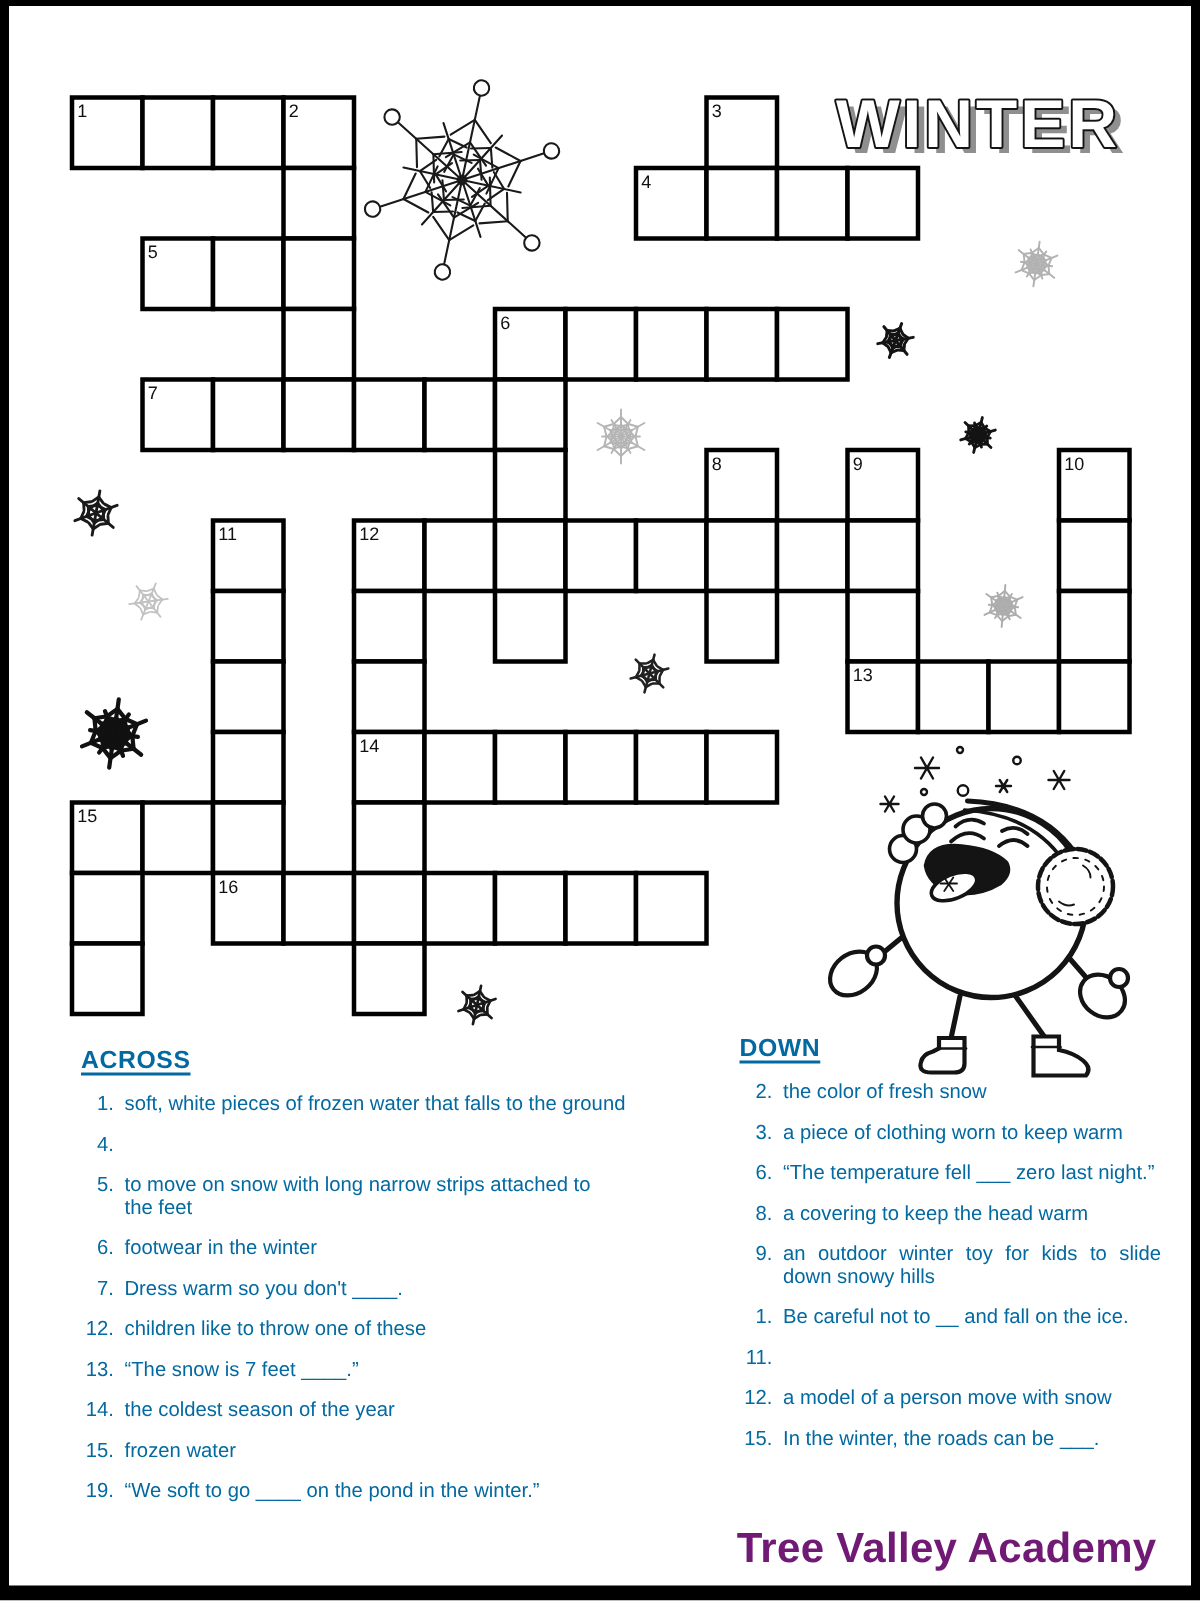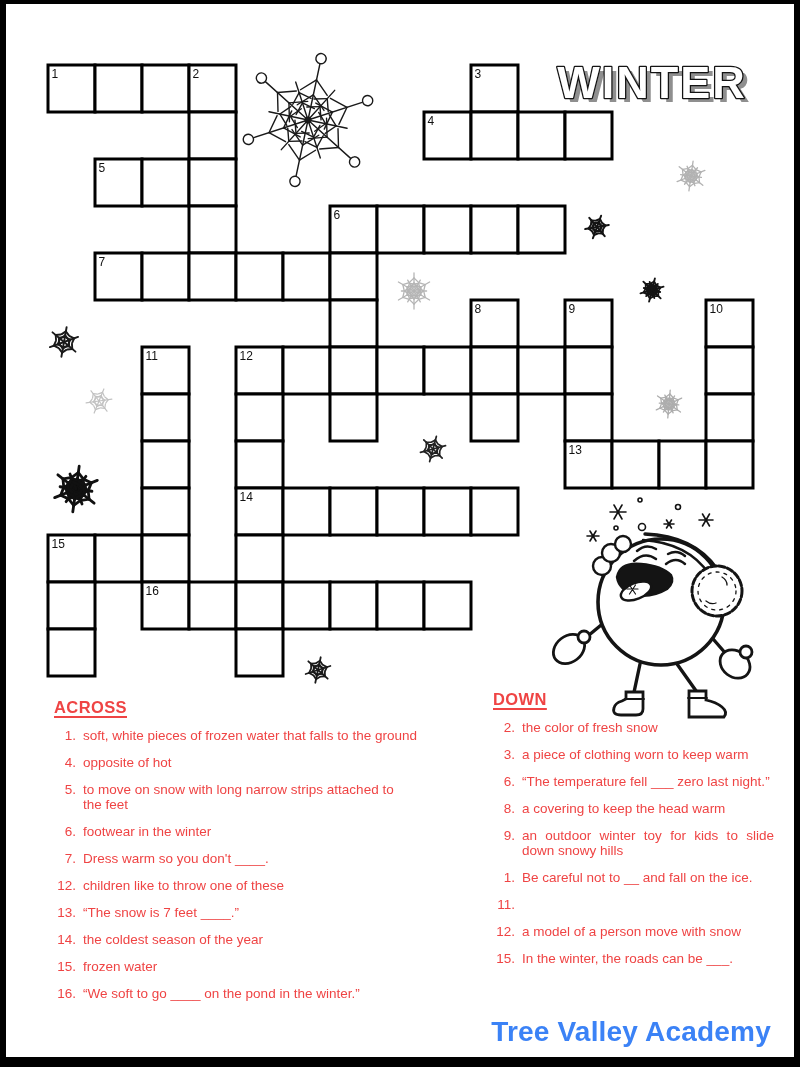--- a/index.html
+++ b/index.html
@@ -13,21 +13,21 @@
                 letter-spacing:2px;fill:#8f8f8f;text-anchor:middle;}
   .title-main{font-family:"Liberation Sans",sans-serif;font-weight:bold;font-size:45px;
               letter-spacing:2px;fill:#ffffff;stroke:#141414;stroke-width:2.6px;
               paint-order:stroke;stroke-linejoin:round;text-anchor:middle;}
 
   
   .cell{fill:#ffffff;stroke:#000000;stroke-width:3px;}
   .cellnum{font-family:"Liberation Sans",sans-serif;font-size:12px;fill:#111;}
 
   
-  .clues{position:absolute;color:#ef4444;font-size:13.5px;line-height:15px;}
+  .clues{position:absolute;color:#0369a1;font-size:13.5px;line-height:15px;}
   .clues.across{left:48px;top:694px;width:400px;}
   .clues.down{left:487px;top:686px;width:285px;}
   .clue-header{font-weight:bold;font-size:16.5px;letter-spacing:.4px;line-height:18px;
                text-decoration:underline;text-decoration-thickness:2px;text-underline-offset:3px;
                margin-bottom:10px;display:inline-block;}
   .clue-list{margin-top:2px;}
   .clue-item{display:flex;margin-bottom:12px;}
   .clue-num{width:22px;min-width:22px;text-align:right;margin-right:7px;}
   .clue-text{white-space:pre-line;}
   .across .clue-text{width:360px;}
@@ -1160,21 +1160,20 @@
 
   <div class="clues across">
     <span class="clue-header">ACROSS</span>
     <div class="clue-list" id="across-list">
         <div class="clue-item">
           <span class="clue-num">1.</span>
           <span class="clue-text">soft, white pieces of frozen water that falls to the ground</span>
         </div>
         <div class="clue-item">
           <span class="clue-num">4.</span>
-          <span class="clue-text">opposite of hot</span>
         </div>
         <div class="clue-item">
           <span class="clue-num">5.</span>
           <span class="clue-text">to move on snow with long narrow strips attached to
 the feet</span>
         </div>
         <div class="clue-item">
           <span class="clue-num">6.</span>
           <span class="clue-text">footwear in the winter</span>
         </div>
@@ -1192,21 +1191,21 @@
         </div>
         <div class="clue-item">
           <span class="clue-num">14.</span>
           <span class="clue-text">the coldest season of the year</span>
         </div>
         <div class="clue-item">
           <span class="clue-num">15.</span>
           <span class="clue-text">frozen water</span>
         </div>
         <div class="clue-item">
-          <span class="clue-num">16.</span>
+          <span class="clue-num">19.</span>
           <span class="clue-text">“We soft to go ____ on the pond in the winter.”</span>
         </div>
       </div>
   </div>
 
   <div class="clues down">
     <span class="clue-header">DOWN</span>
     <div class="clue-list" id="down-list">
         <div class="clue-item">
           <span class="clue-num">2.</span>
@@ -1239,14 +1238,14 @@
           <span class="clue-num">12.</span>
           <span class="clue-text">a model of a person move with snow</span>
         </div>
         <div class="clue-item">
           <span class="clue-num">15.</span>
           <span class="clue-text">In the winter, the roads can be ___.</span>
         </div>
       </div>
   </div>
 
-  <div class="footer" id="footer-brand" style="color: #3b82f6;">Tree Valley Academy</div>
+  <div class="footer" id="footer-brand" style="color: #701a75;">Tree Valley Academy</div>
 </div>
 
 </body></html>

